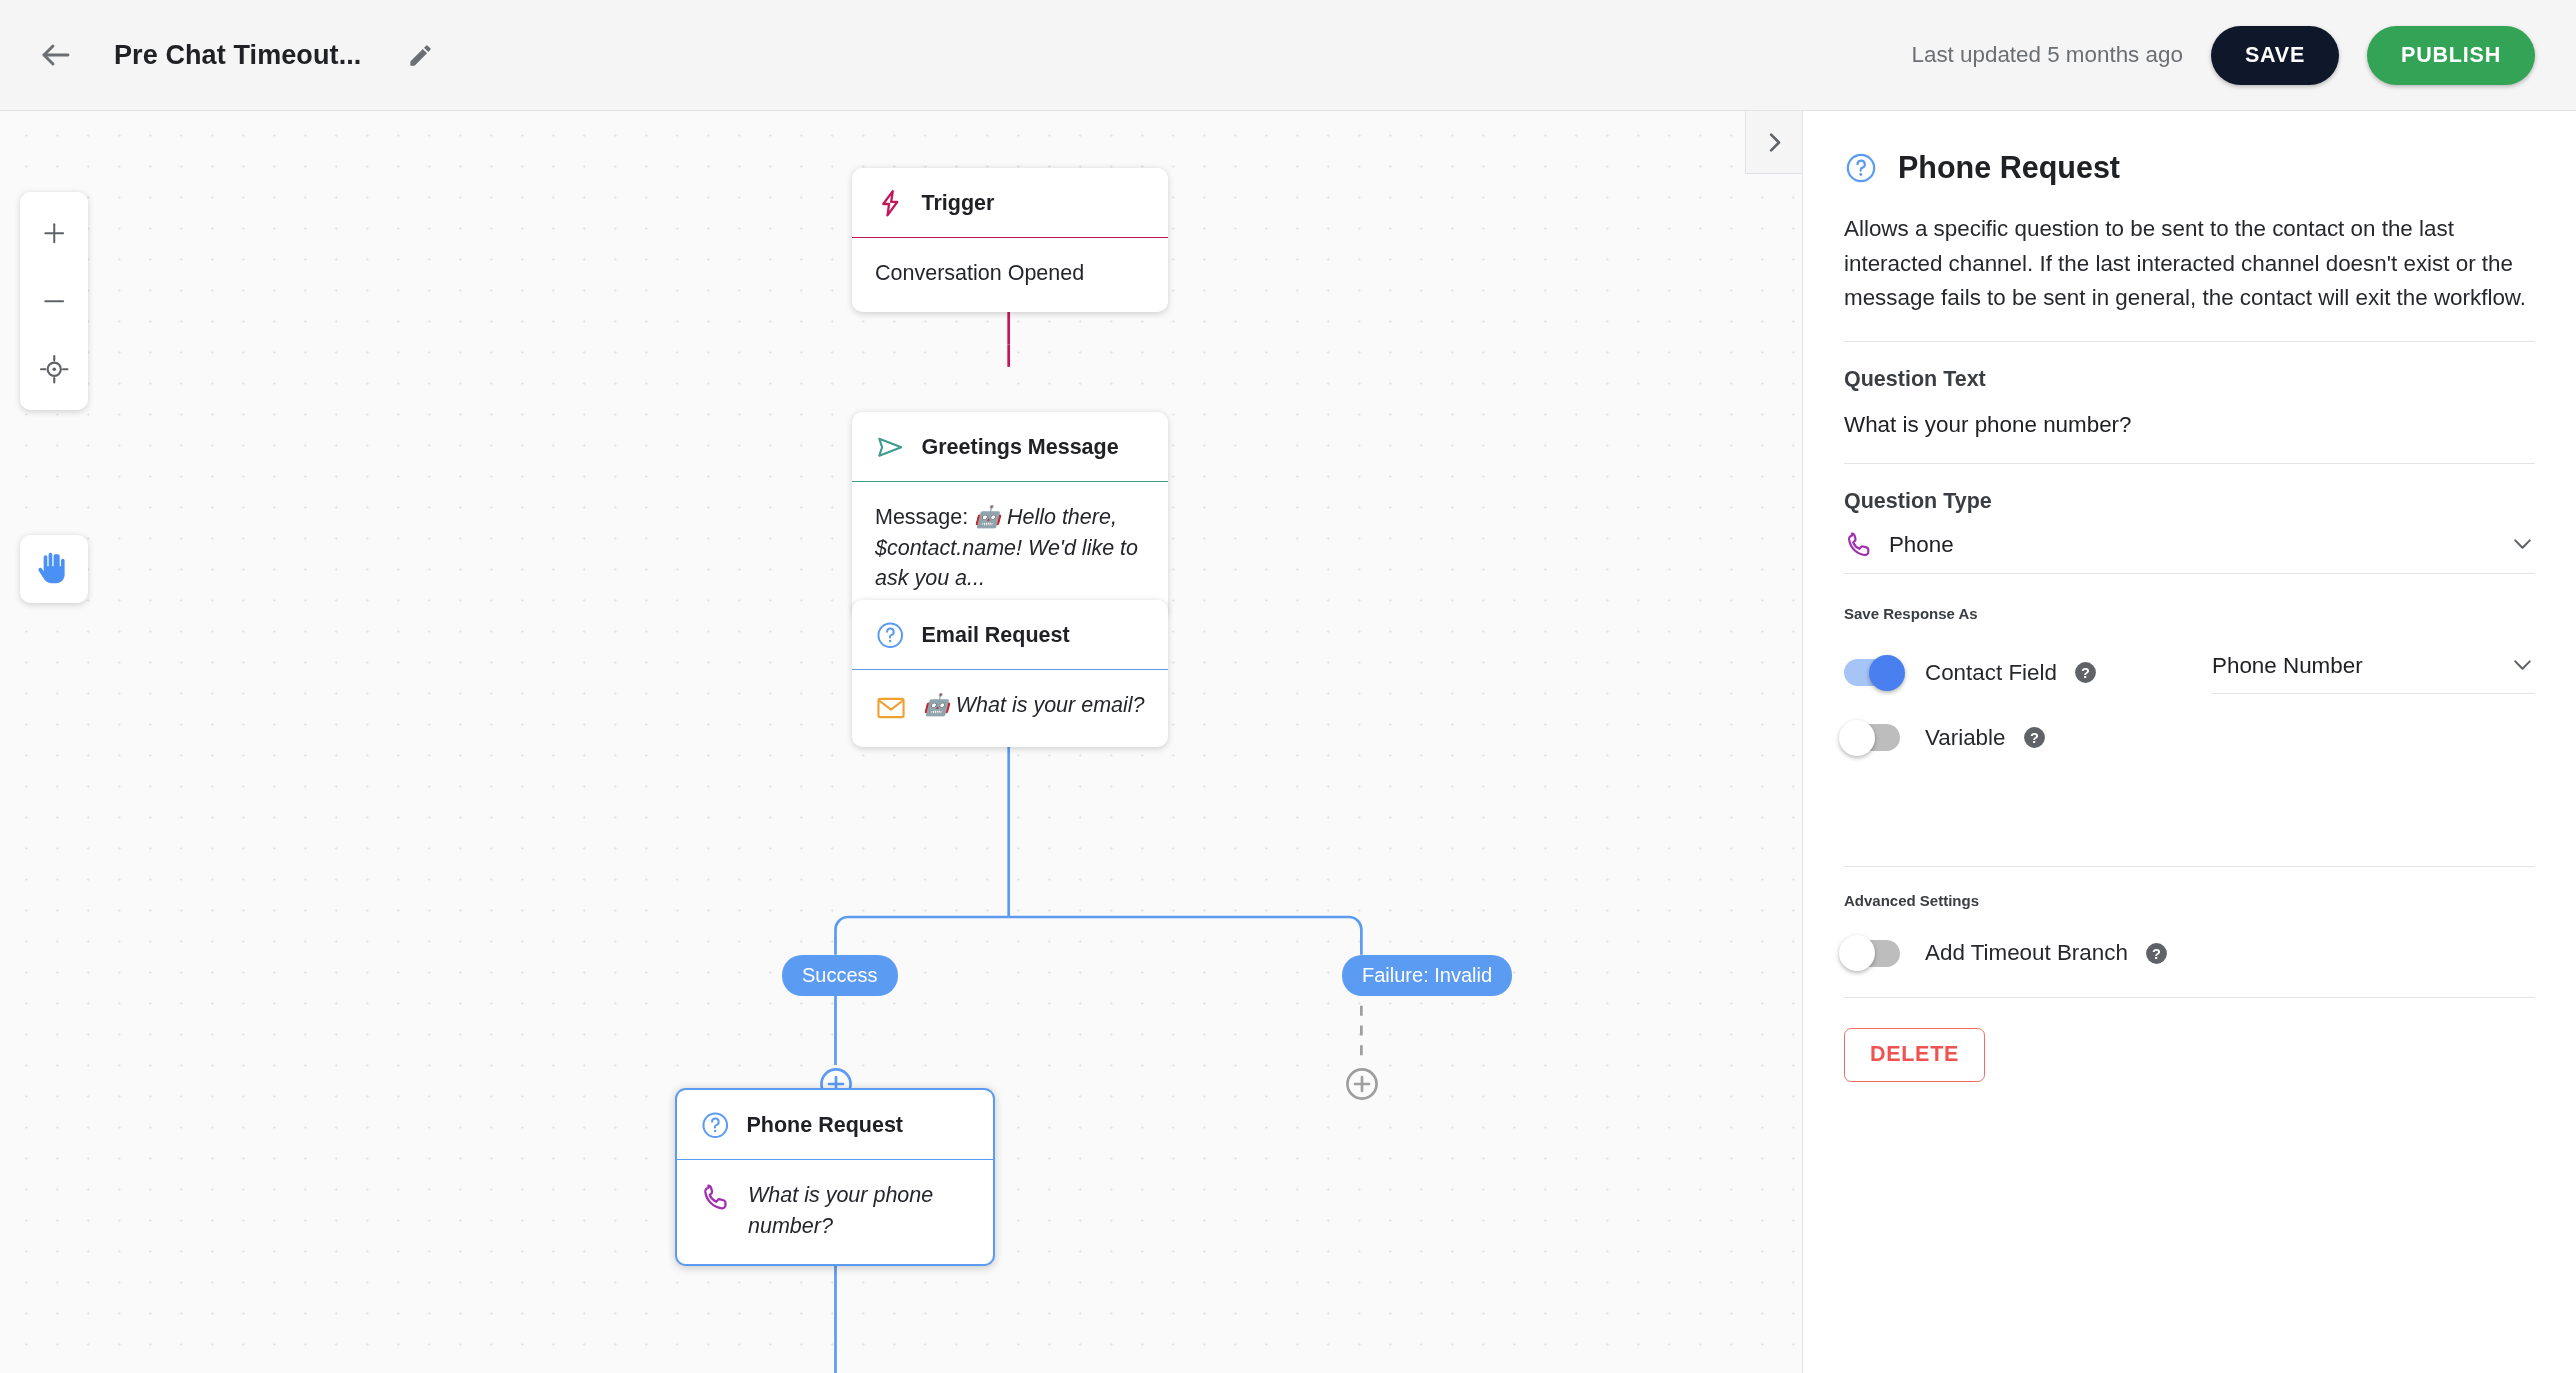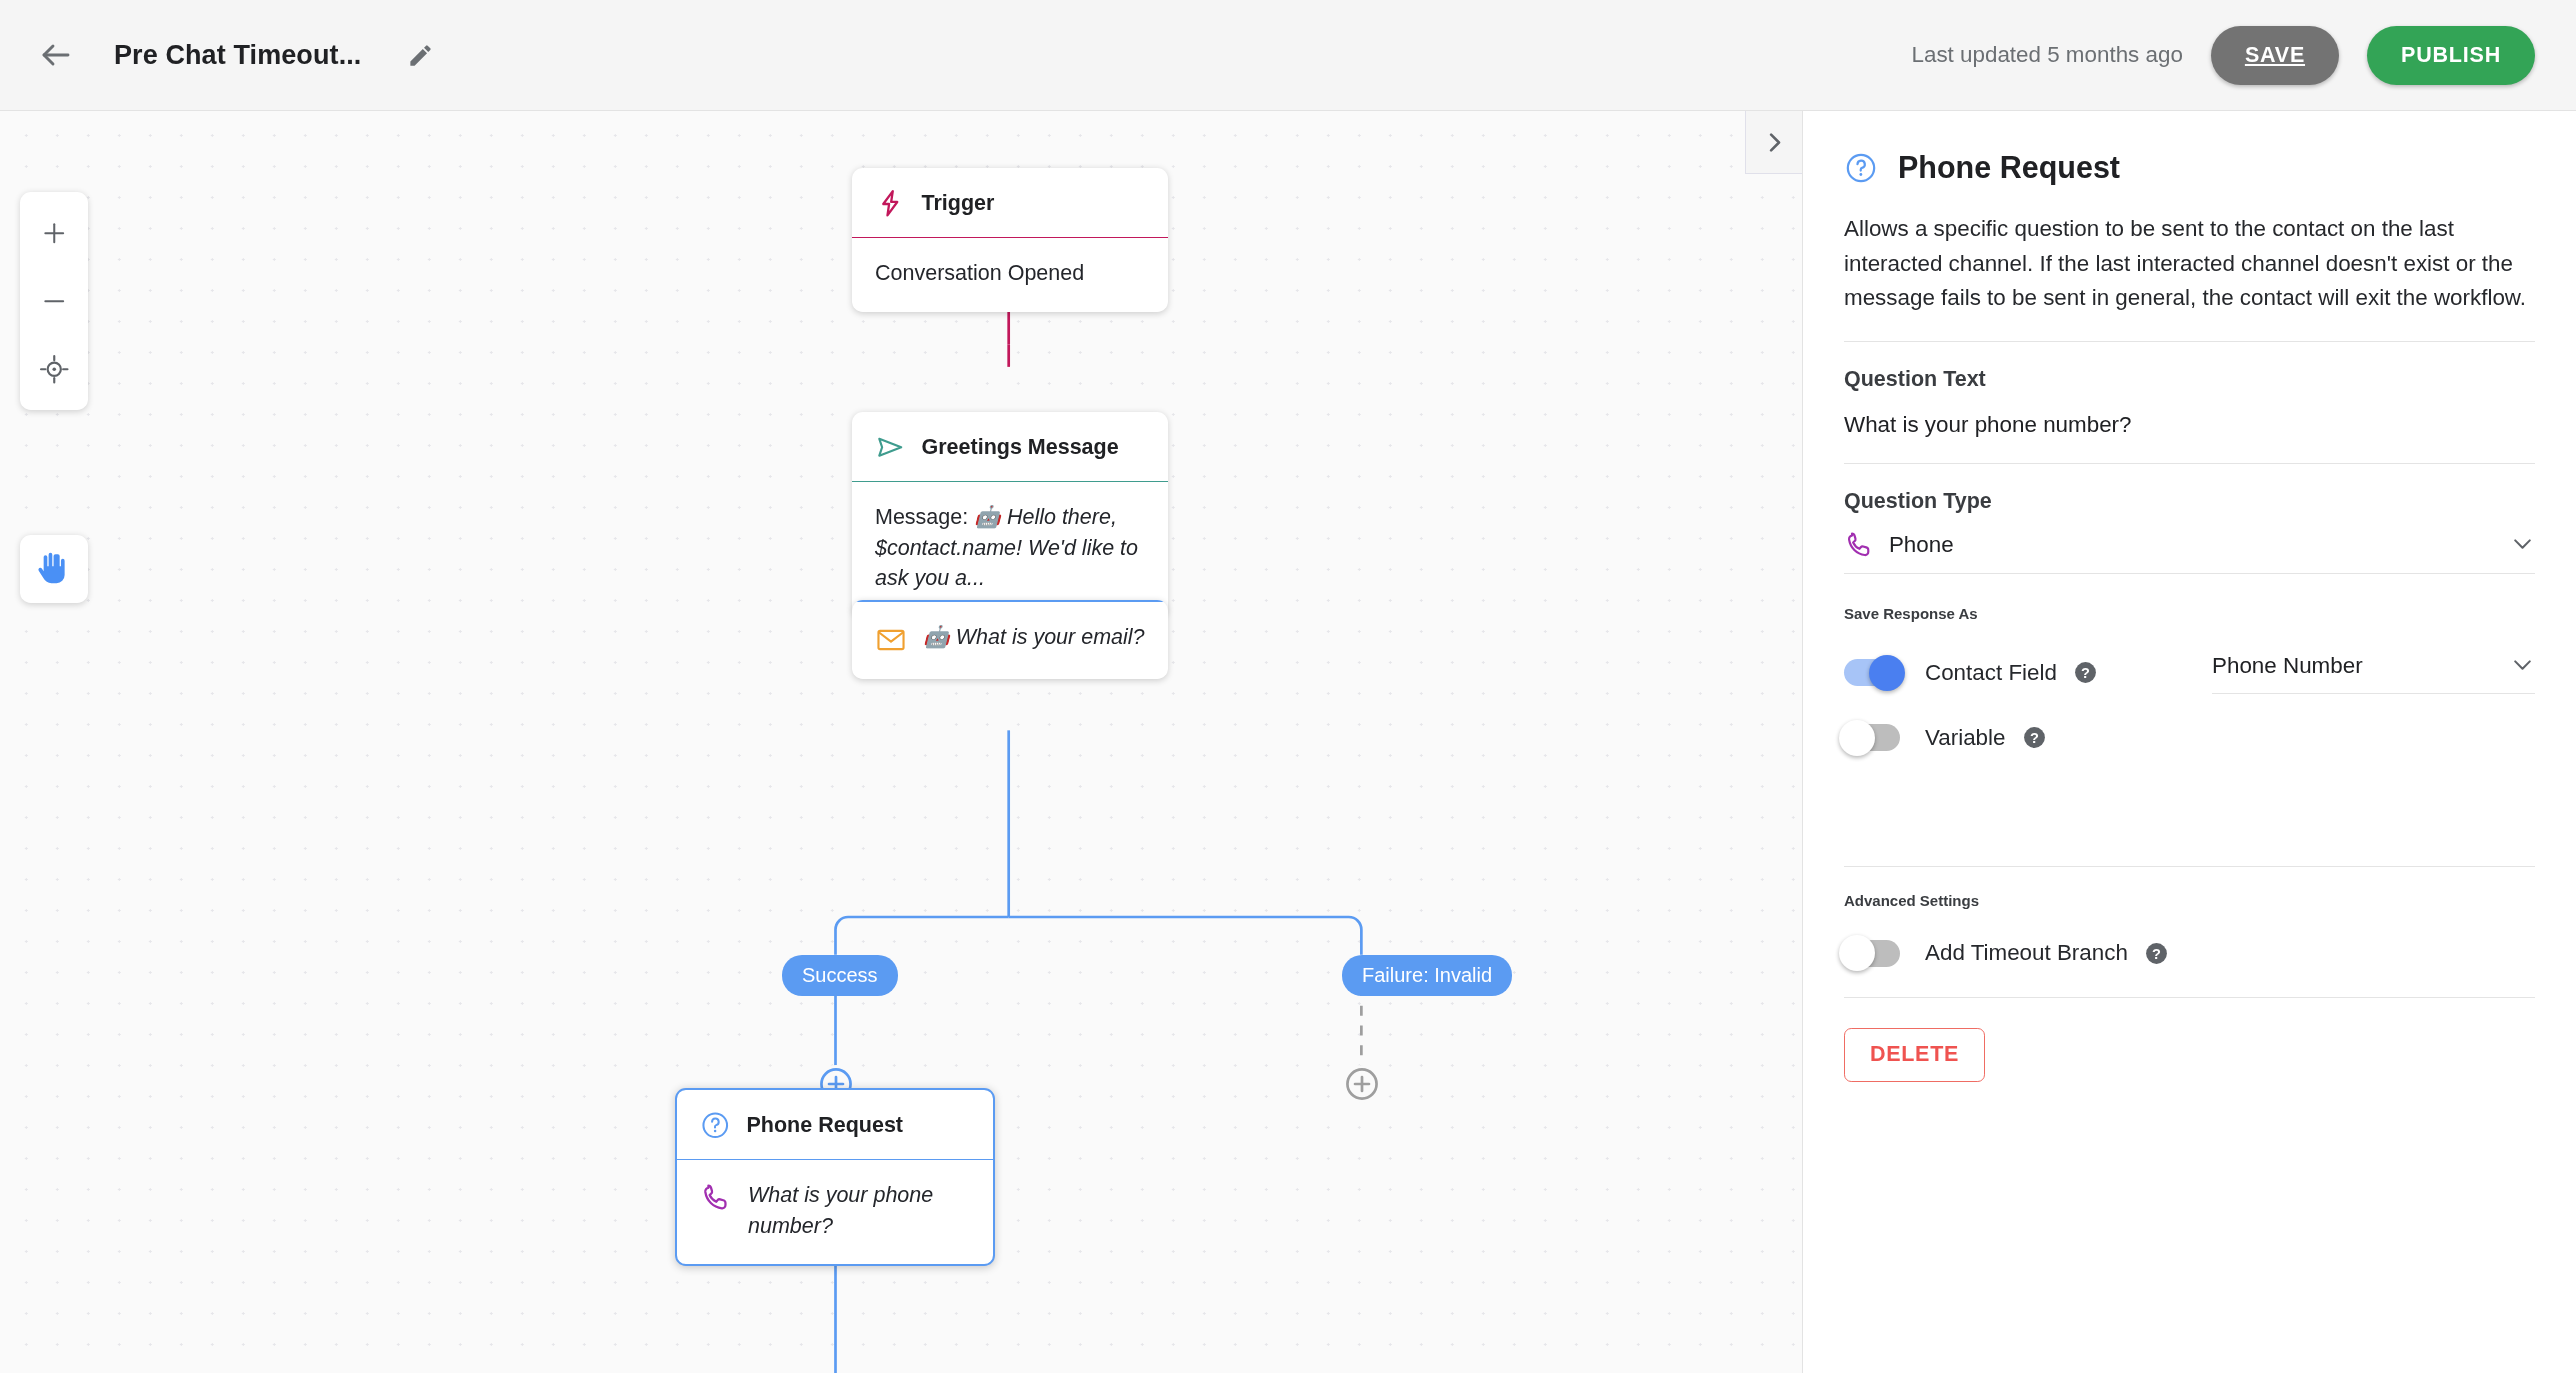--- a/index.html
+++ b/index.html
@@ -40,21 +40,21 @@
     display: flex; align-items: center; gap: 28px;
   }
   #last-updated { font-size: 22.4px; color: #6b6f73; white-space: nowrap; }
   .tb-btn {
     border: none; border-radius: 32px;
     font-family: "Liberation Sans", sans-serif;
     font-size: 21.5px; font-weight: 700; letter-spacing: 0.8px;
     color: #ffffff; cursor: pointer;
     box-shadow: 0 1.8px 4.5px rgba(0,0,0,.26);
   }
-  #save-button    { background: #737373; padding: 17px 34px; text-decoration: underline; }
+  #save-button    { background: #0f172a; padding: 17px 34px; }
   #publish-button { background: #33a456; padding: 17px 34px; }
 
   
   #canvas {
     position: absolute; top: 111px; left: 0;
     width: 1802px; height: 1262px;
     background-color: #fafafa;
     background-image:
       radial-gradient(#e6e6ea 1.3px, transparent 1.3px);
     background-size: 31px 31px;
@@ -327,20 +327,30 @@
   </div>
   <div class="plus" style="left:990px; top:503px;">
     <svg viewBox="0 0 24 24" fill="none" stroke="#3f9c8e" stroke-width="1.7" stroke-linecap="round">
       <circle cx="12" cy="12" r="9.2"></circle>
         <line x1="12" y1="7.6" x2="12" y2="16.4"></line>
         <line x1="7.6" y1="12" x2="16.4" y2="12"></line>
     </svg>
   </div>
 
   <div class="node" style="left:852px; top:489px; width:316px;">
+    <div class="node-head">
+      <span class="ico">
+        <svg viewBox="0 0 24 24" fill="none" stroke="#5b9bf2" stroke-width="1.6">
+          <circle cx="12" cy="12" r="9.3"></circle>
+          <path d="M9.5 9.3a2.6 2.6 0 1 1 3.2 2.6c-.7.2-.9.7-.9 1.3v.6" stroke-linecap="round"></path>
+          <circle cx="11.9" cy="16.6" r="1" fill="#5b9bf2" stroke="none"></circle>
+        </svg>
+      </span>
+      <span class="node-title">Email Request</span>
+    </div>
     <div class="blue-div"></div>
     <div class="node-body with-icon">
       <span class="bico">
         <svg viewBox="0 0 24 24" fill="none" stroke="#f0a030" stroke-width="1.6" stroke-linejoin="round">
           <rect x="2.6" y="5.2" width="18.8" height="13.6" rx="1.2"></rect>
           <path d="M2.6 6 12 13.2 21.4 6"></path>
         </svg>
       </span>
       <em>🤖 What is your email?</em>
     </div>

